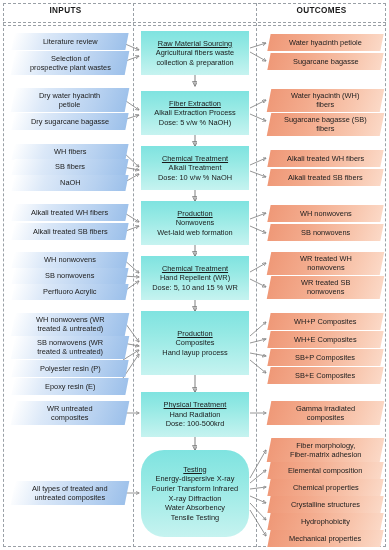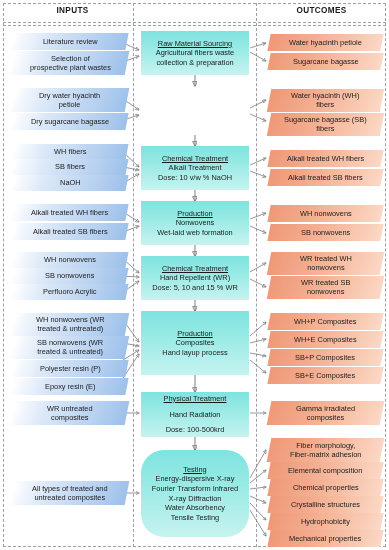--- a/index.html
+++ b/index.html
@@ -42,21 +42,21 @@
   .header-rule.r2 { top: 25px; }
   .hdr {
     position: absolute;
     top: 6px;
     text-align: center;
     font-size: 8.2px;
     font-weight: bold;
     letter-spacing: .35px;
     color: #1a1a1a;
   }
-  .hdr.inputs   { left: 8px;   width: 129px; text-align: center; }
+  .hdr.inputs   { left: 1px;   width: 129px; text-align: center; }
   .hdr.process  { left: 134px; width: 122px; }
   .hdr.outcomes { left: 257px; width: 129px; }
 
   
   .pgram {
     position: absolute;
     display: flex;
     align-items: center;
     justify-content: center;
     text-align: center;
@@ -202,20 +202,25 @@
     <span>Sugarcane bagasse</span>
   </div>
 
   <div class="pgram inp" style="left:13px; top:88px; width:114px; height:24px; white-space:pre-line;">
     <span>Dry water hyacinth
 petiole</span>
   </div>
   <div class="pgram inp" style="left:13px; top:113px; width:114px; height:17px;">
     <span>Dry sugarcane bagasse</span>
   </div>
+  <div class="proc" style="top:91px; height:44px;">
+    <div class="ttl">Fiber Extraction</div>
+    <div>Alkali Extraction Process</div>
+    <div>Dose: 5 v/w % NaOH)</div>
+  </div>
   <div class="pgram out" style="left:269px; top:89px; width:113px; height:23px; white-space:pre-line;">
     <span>Water hyacinth (WH)
 fibers</span>
   </div>
   <div class="pgram out" style="left:269px; top:113px; width:113px; height:23px; white-space:pre-line;">
     <span>Sugarcane bagasse (SB)
 fibers</span>
   </div>
 
   <div class="pgram inp" style="left:13px; top:144px; width:114px; height:16px;">
@@ -309,21 +314,21 @@
     <span>SB+P Composites</span>
   </div>
   <div class="pgram out" style="left:269px; top:367px; width:113px; height:17px;">
     <span>SB+E Composites</span>
   </div>
 
   <div class="pgram inp" style="left:13px; top:401px; width:114px; height:24px; white-space:pre-line;">
     <span>WR untreated
 composites</span>
   </div>
-  <div class="proc" style="top:392px; height:45px;justify-content:space-between;">
+  <div class="proc" style="top:392px; height:45px;">
     <div class="ttl">Physical Treatment</div>
     <div>Hand Radiation</div>
     <div>Dose: 100-500krd</div>
   </div>
   <div class="pgram out" style="left:269px; top:401px; width:113px; height:24px; white-space:pre-line;">
     <span>Gamma irradiated
 composites</span>
   </div>
 
   <div class="pgram inp" style="left:13px; top:481px; width:114px; height:24px; white-space:pre-line;">

